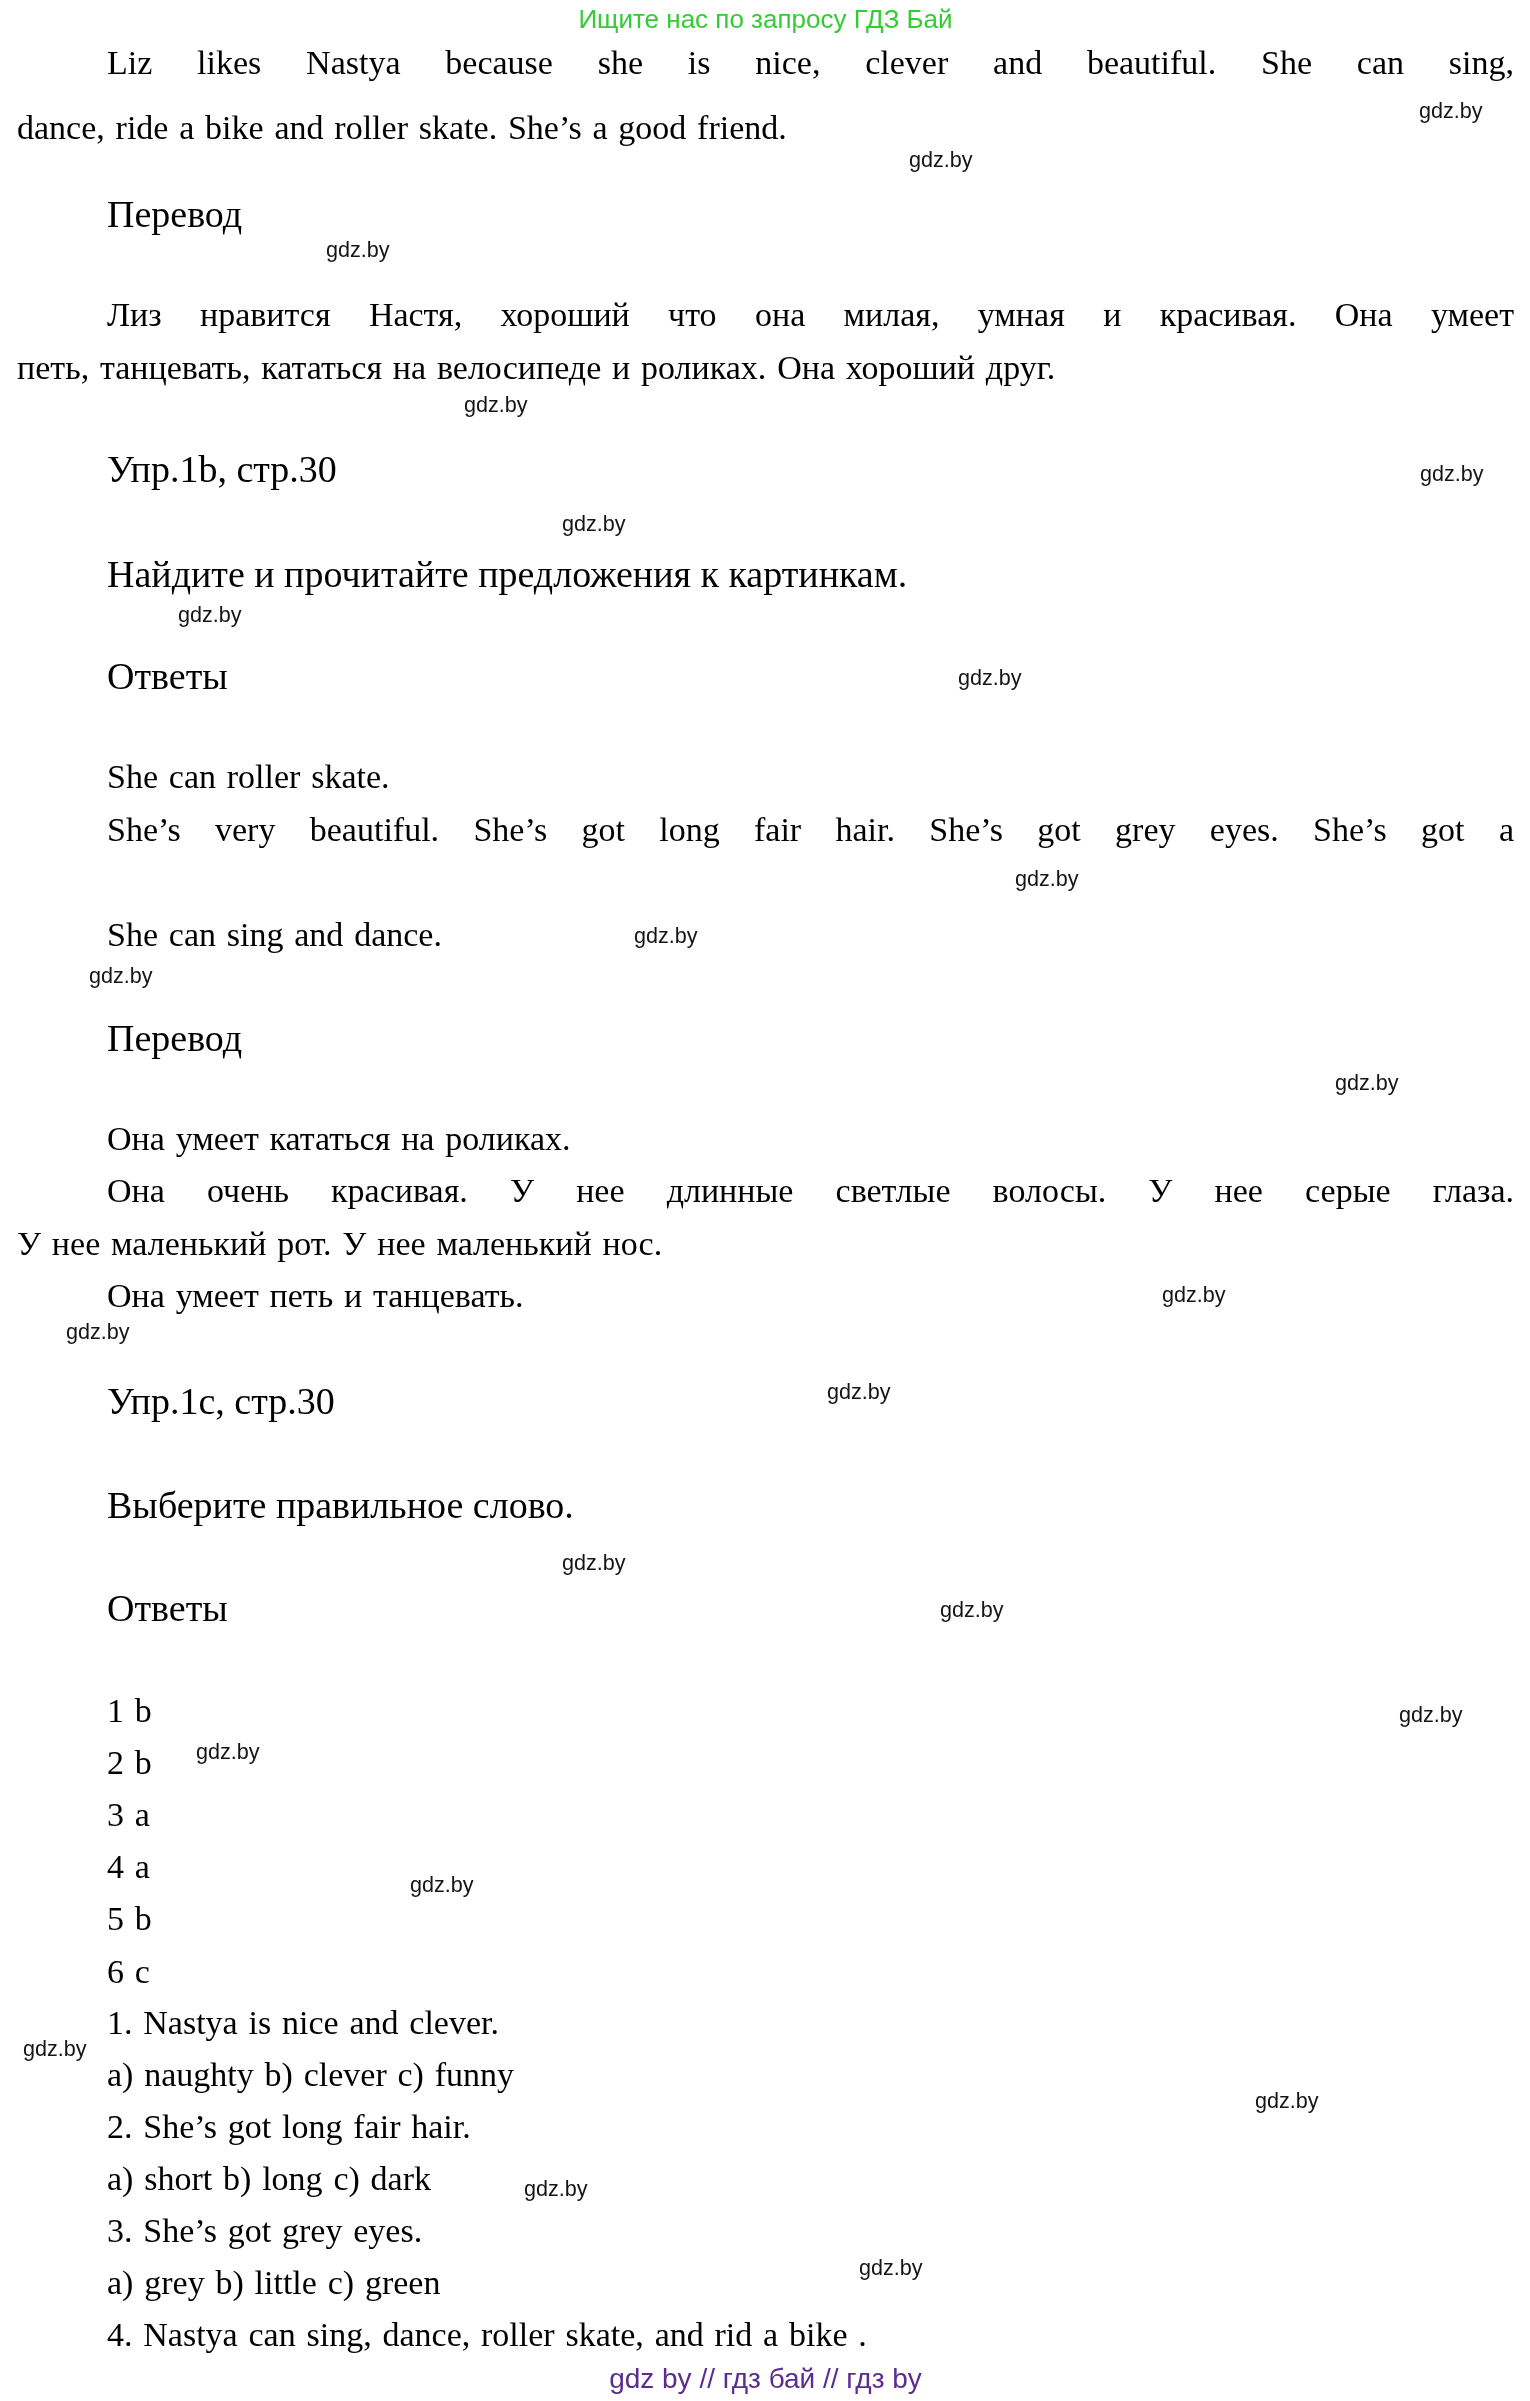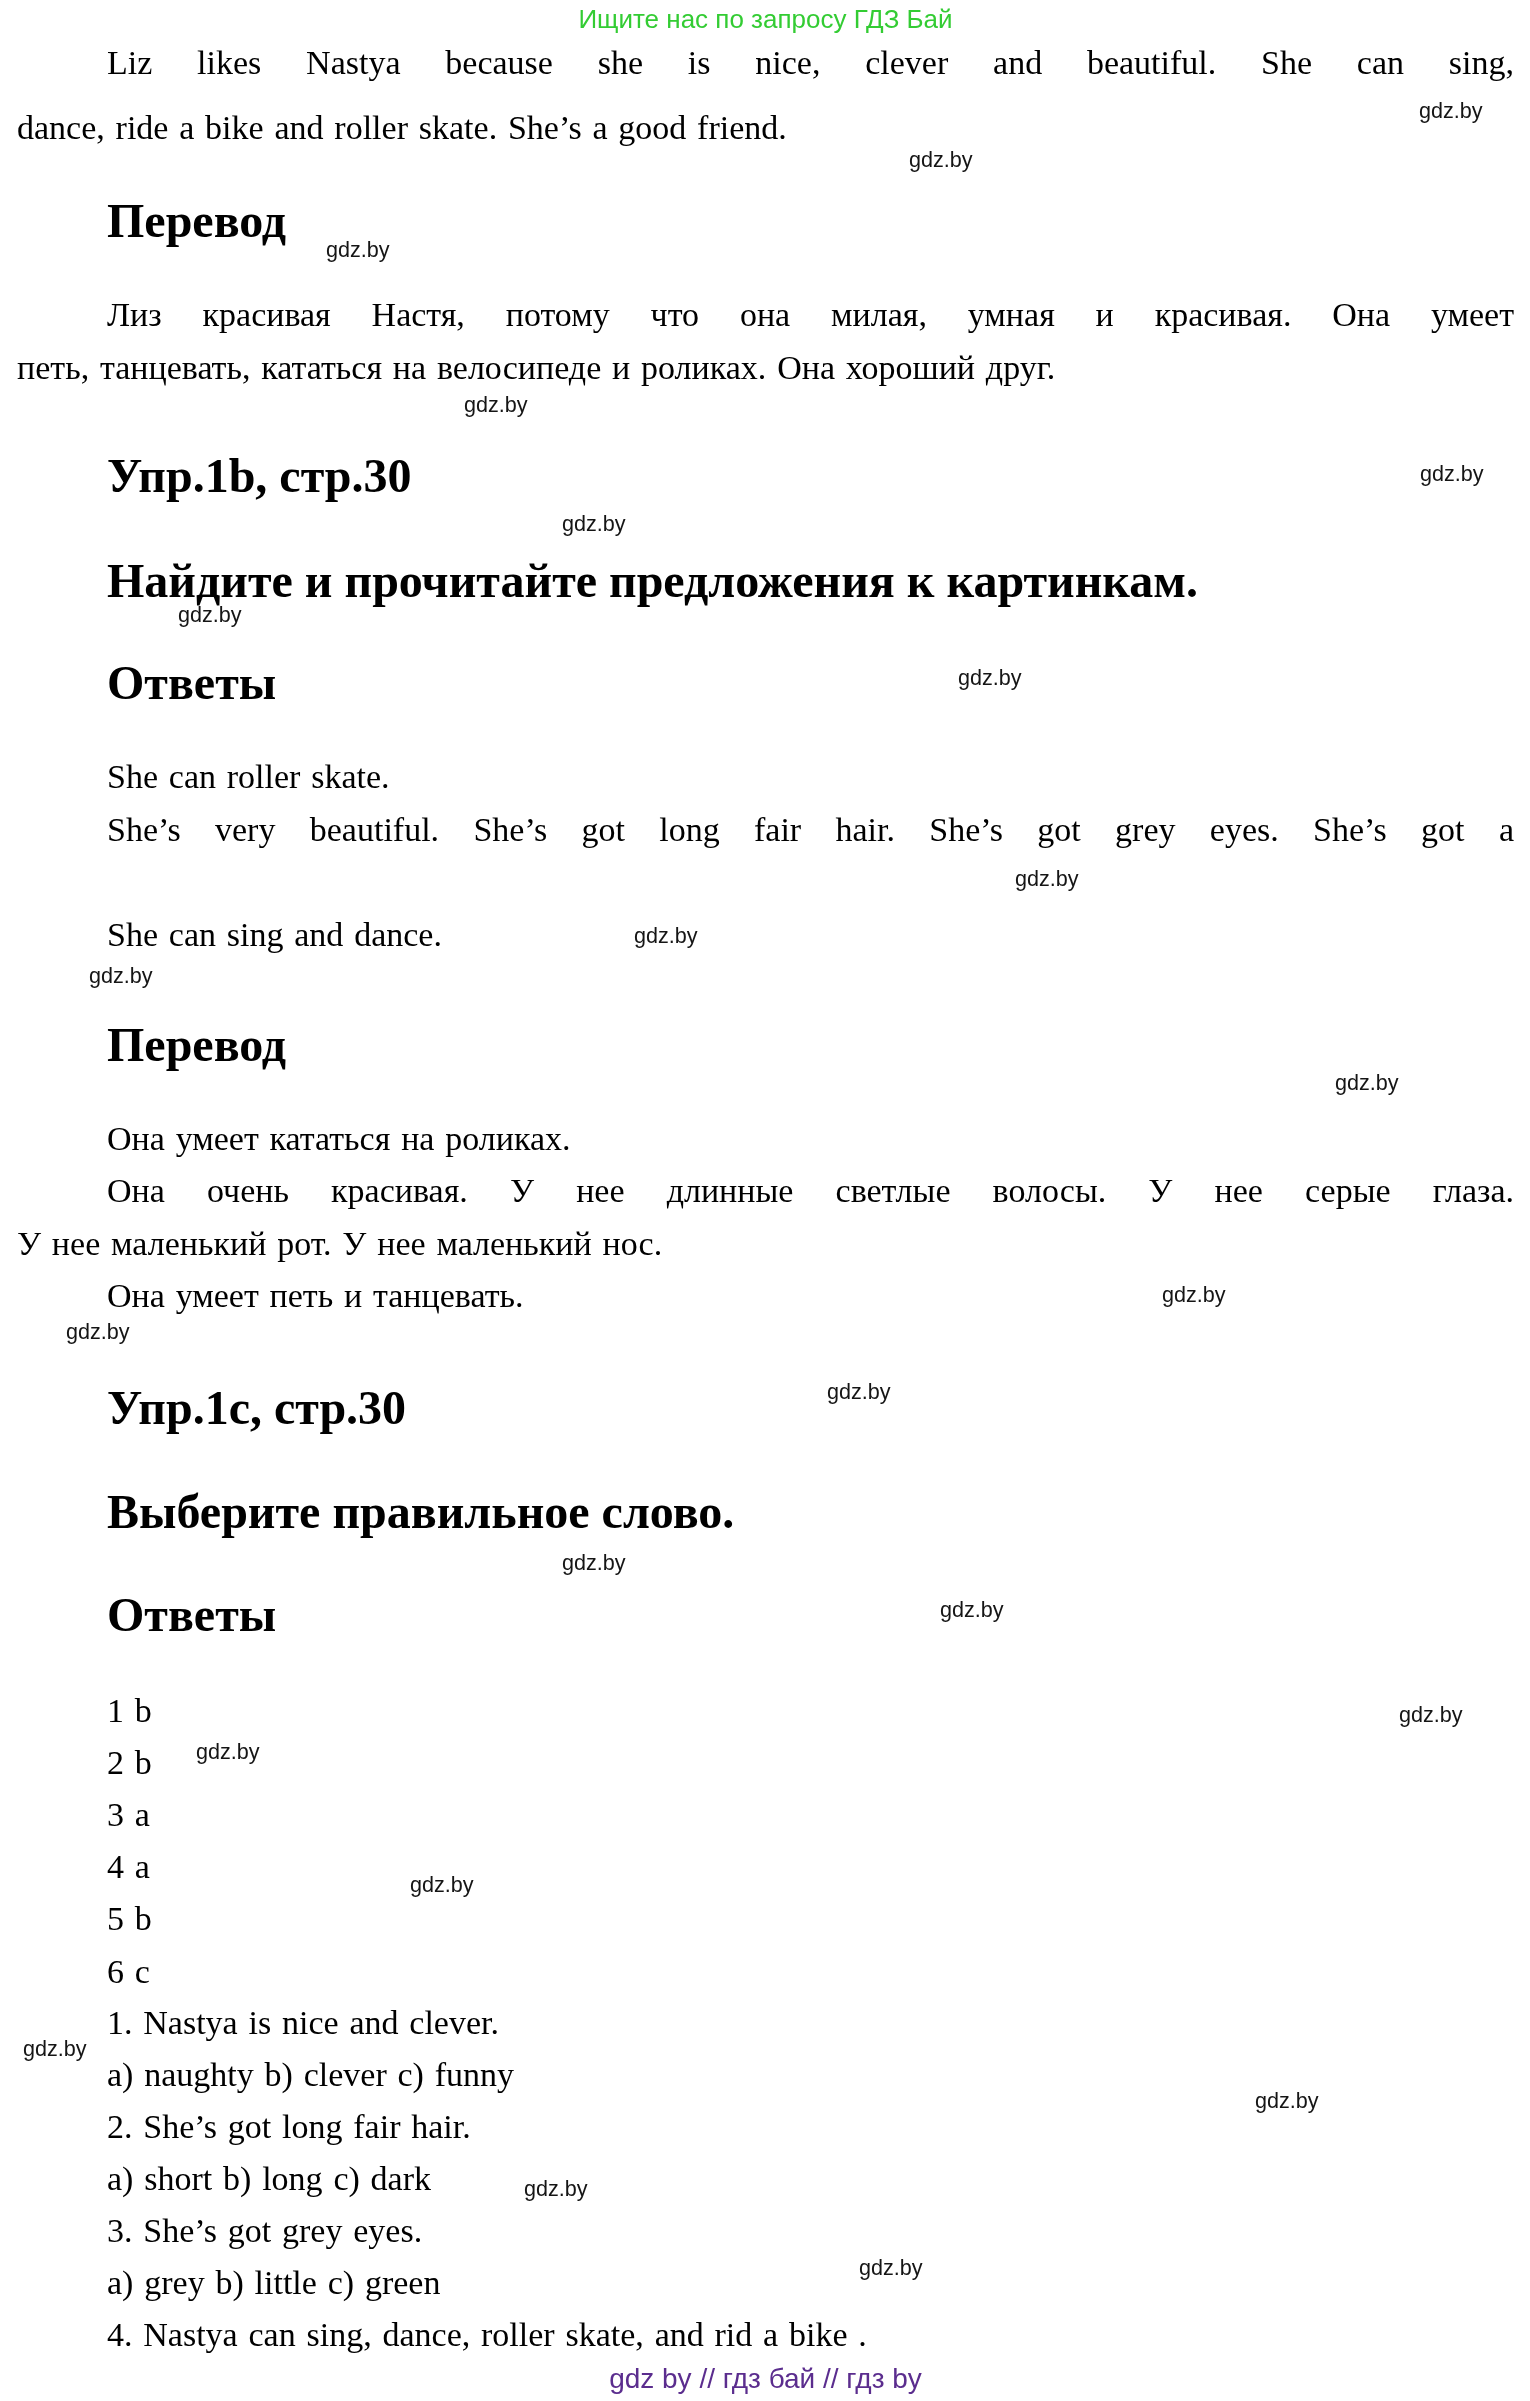--- a/index.html
+++ b/index.html
@@ -30,22 +30,22 @@
   }
   .just{
     left:107px; right:17px;
     white-space:normal;
     text-align:justify;
     text-align-last:justify;
   }
   .heading{
     position:absolute;
     font-family:"Liberation Serif", serif;
-    font-weight:bold;
-    font-size:48px; line-height:1.15;
+    font-weight:normal;
+    font-size:38px; line-height:1.15;
     white-space:nowrap;
   }
   .wm{
     position:absolute;
     font-family:"Liberation Sans", sans-serif;
     font-size:21.6px; line-height:1.1;
     color:#151515;
     white-space:nowrap;
   }
   .footer-line{
@@ -62,21 +62,21 @@
 
 <div id="page">
 
   <div class="promo">Ищите нас по запросу ГДЗ Бай</div>
 
   <div class="body-line just" style="top:43px;">Liz likes Nastya because she is nice, clever and beautiful. She can sing,</div>
   <div class="body-line" style="left:17px; top:108px;">dance, ride a bike and roller skate. She’s a good friend.</div>
 
   <div class="heading" style="left:107px; top:193px;">Перевод</div>
 
-  <div class="body-line just" style="top:295px;">Лиз красивая Настя, потому что она милая, умная и красивая. Она умеет</div>
+  <div class="body-line just" style="top:295px;">Лиз нравится Настя, хороший что она милая, умная и красивая. Она умеет</div>
   <div class="body-line" style="left:17px; top:348px;">петь, танцевать, кататься на велосипеде и роликах. Она хороший друг.</div>
 
   <div class="heading" style="left:107px; top:448px;">Упр.1b, стр.30</div>
 
   <div class="heading" style="left:107px; top:553px;">Найдите и прочитайте предложения к картинкам.</div>
 
   <div class="heading" style="left:107px; top:655px;">Ответы</div>
 
   <div class="body-line" style="left:107px; top:757px;">She can roller skate.</div>
   <div class="body-line just" style="top:810px;">She’s very beautiful. She’s got long fair hair. She’s got grey eyes. She’s got a</div>

